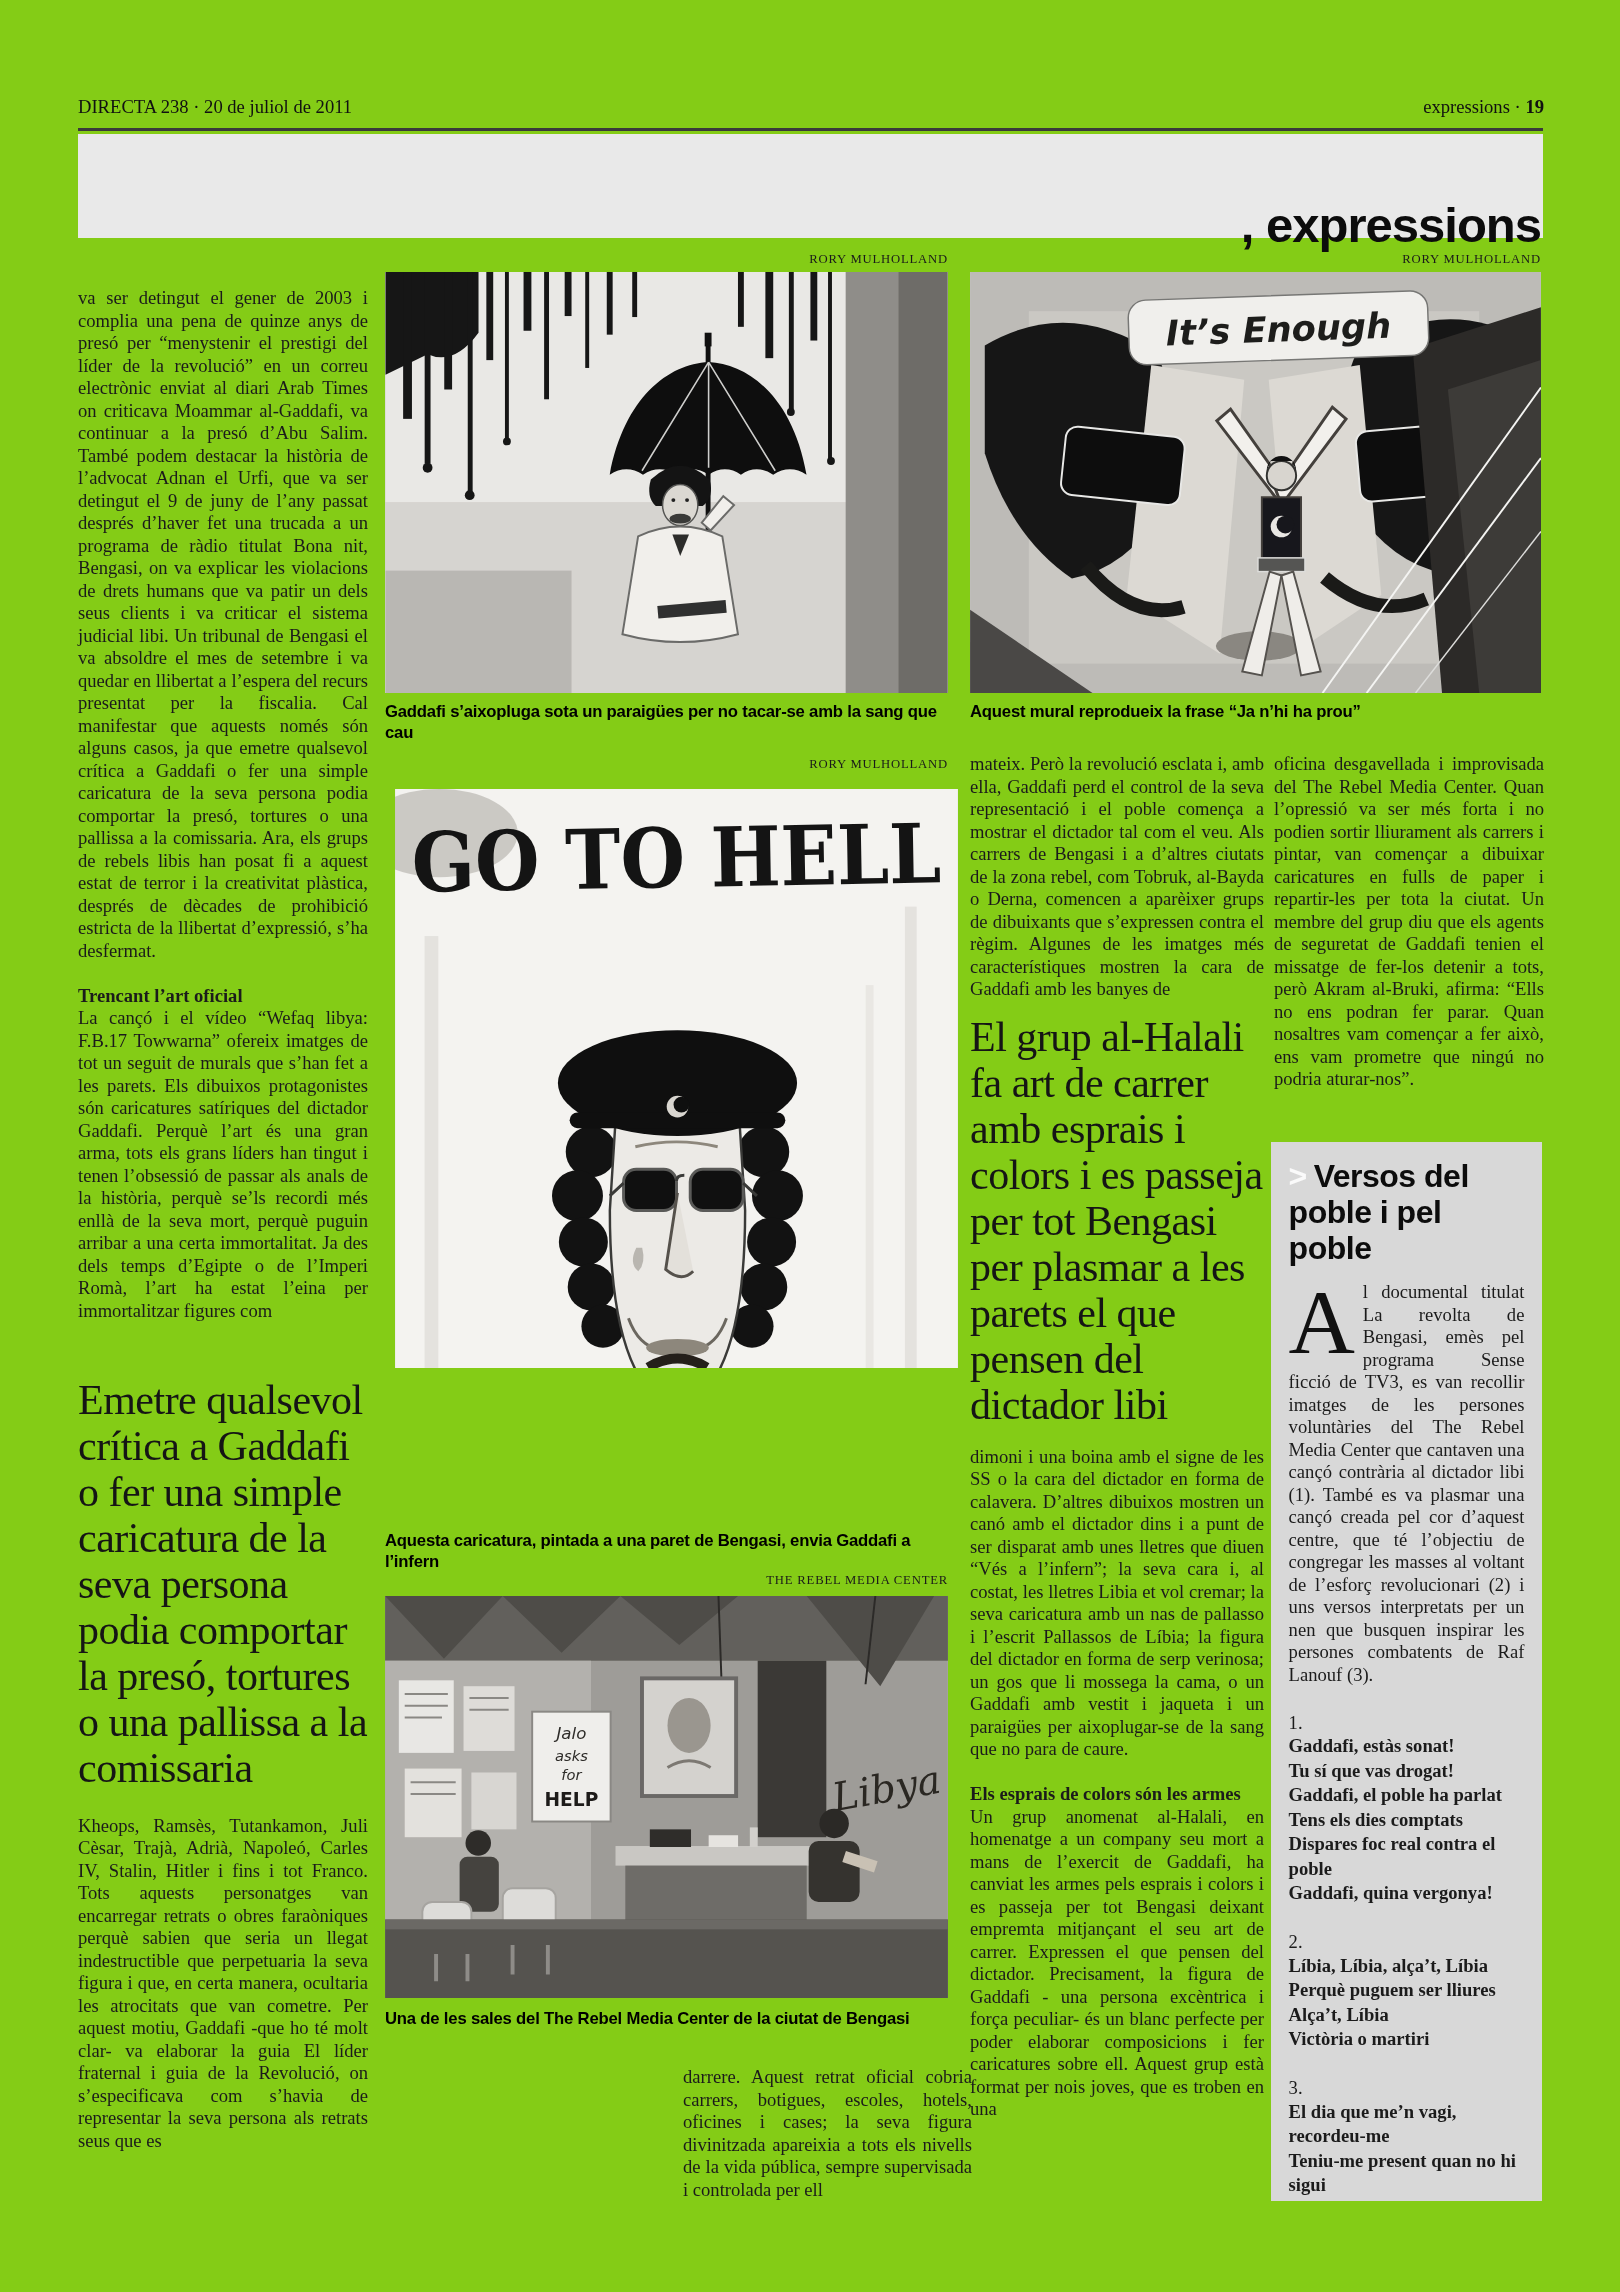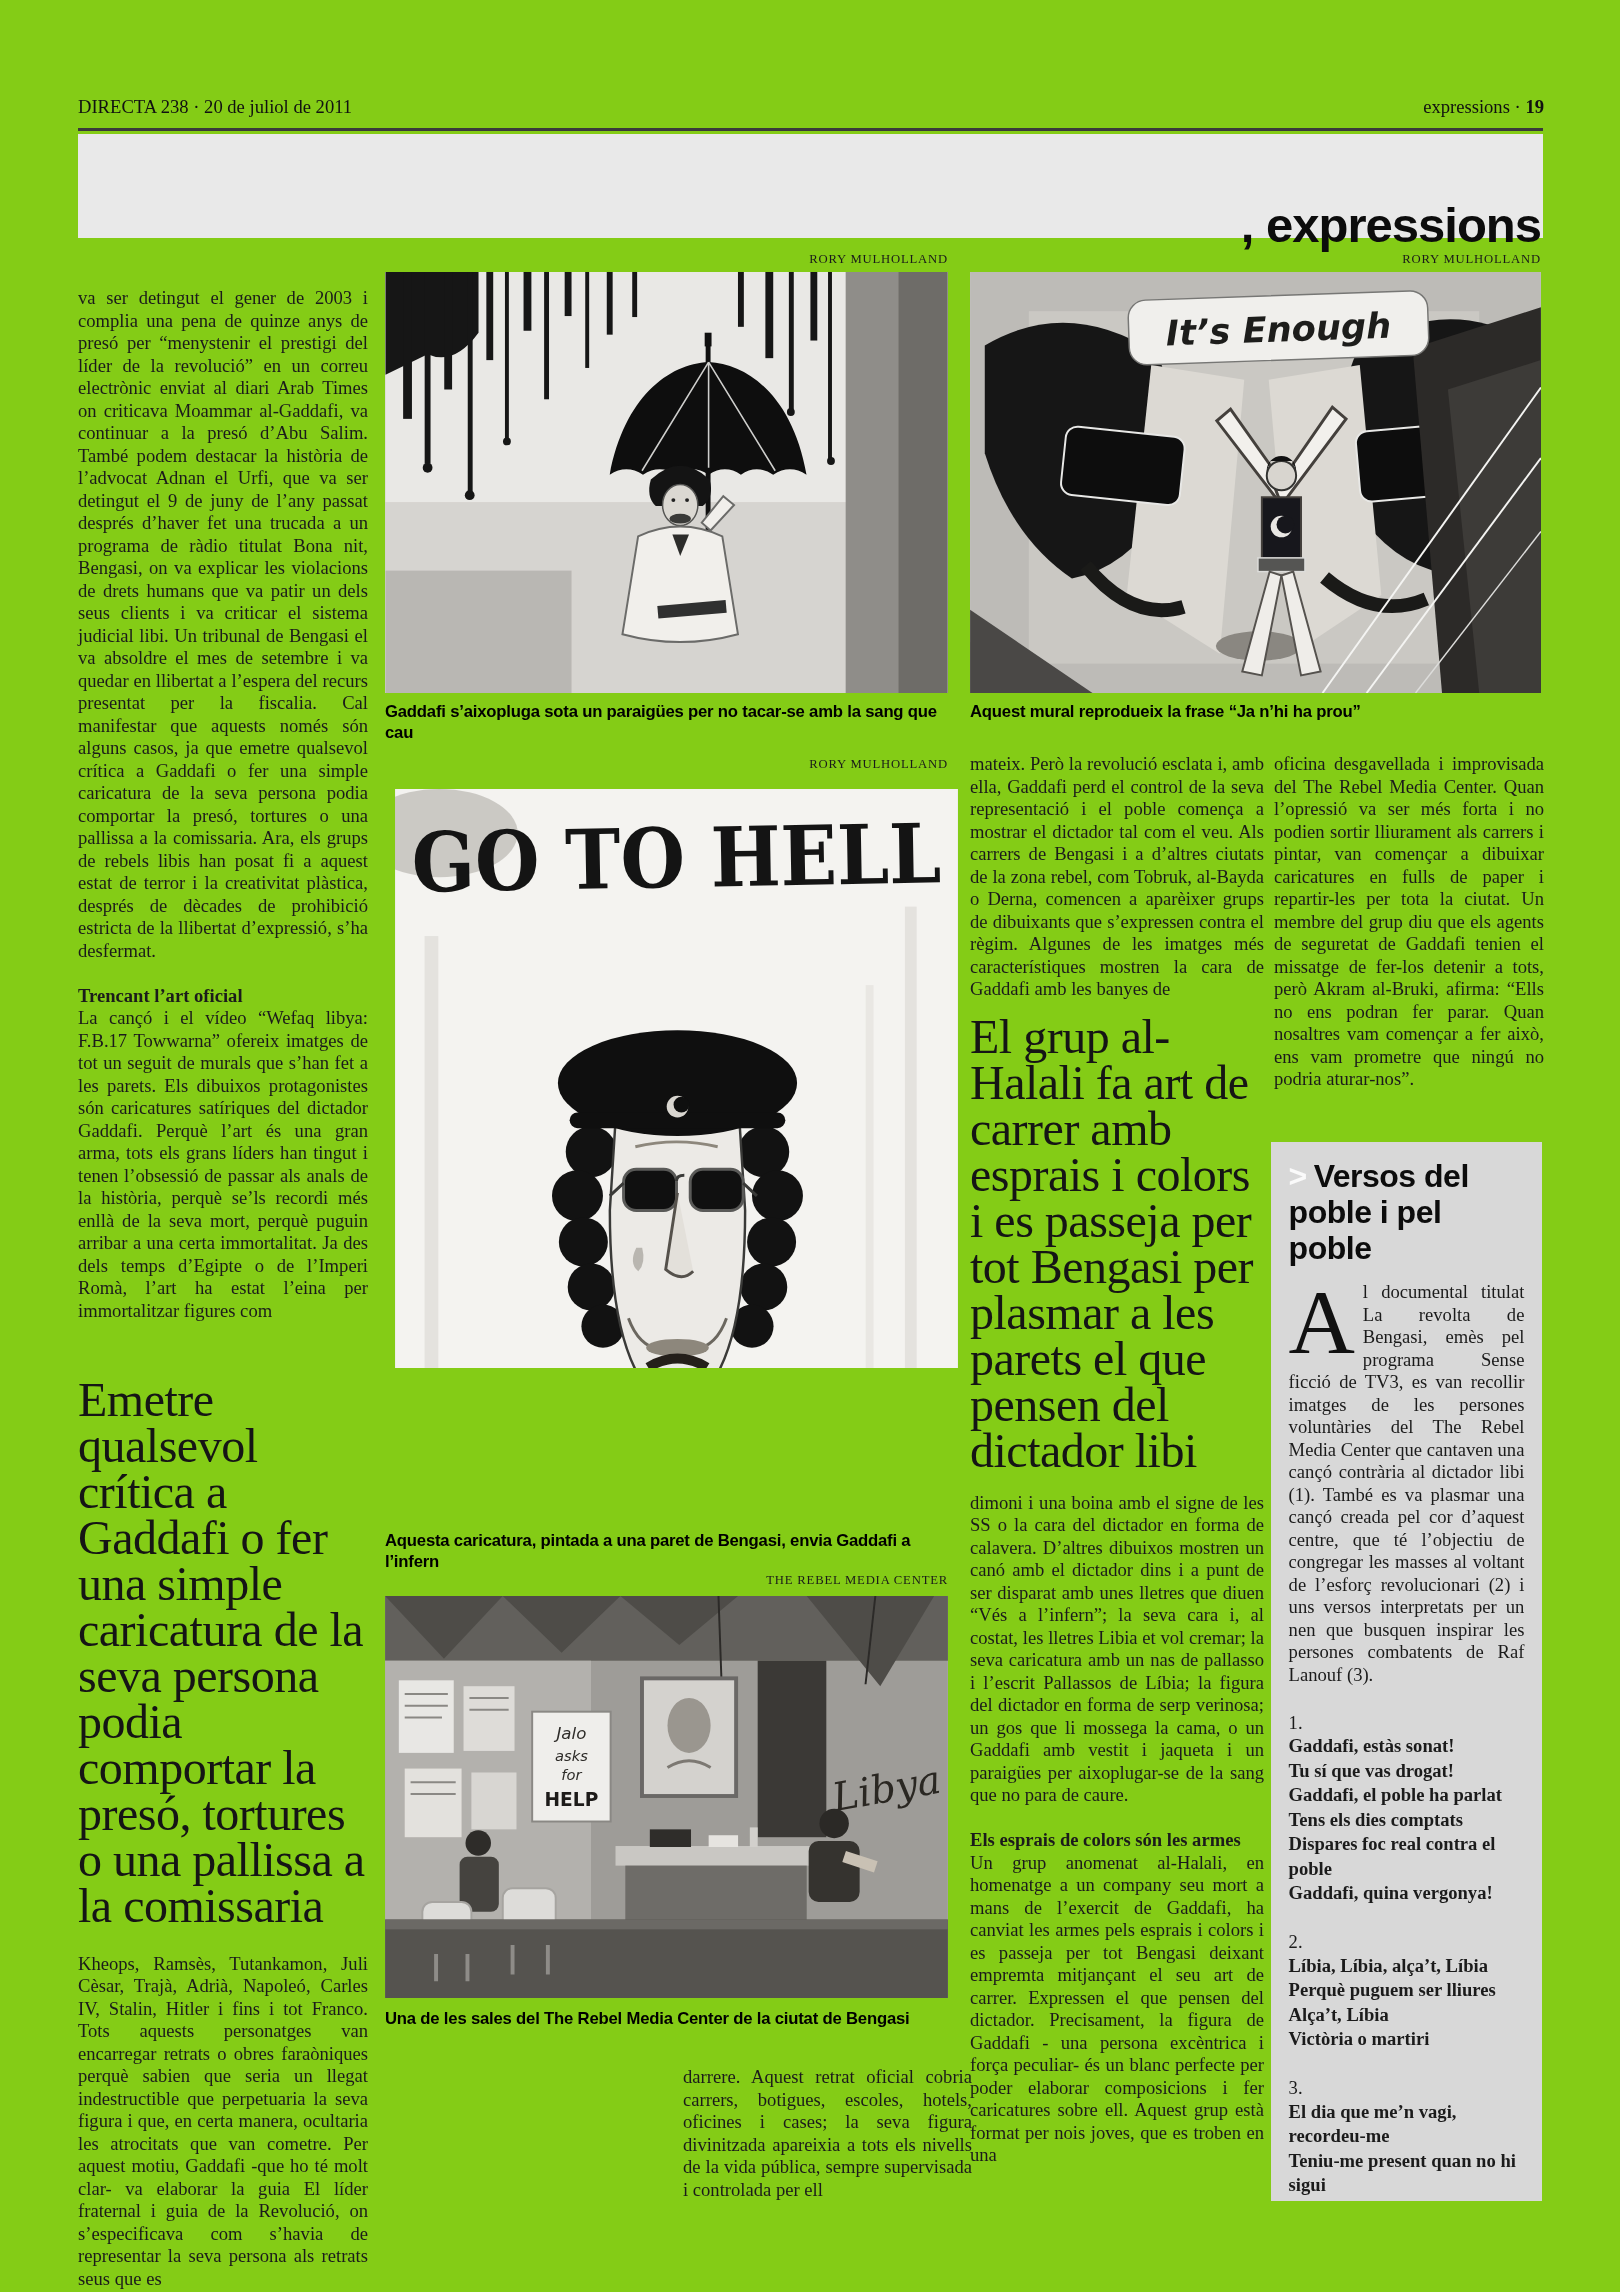--- a/index.html
+++ b/index.html
@@ -11,21 +11,21 @@
   .hdr-right{text-align:right;}
   .rule{position:absolute;left:78px;top:128px;width:1465px;height:2.9px;background:#3a3a3a;}
   .band{position:absolute;left:78px;top:134px;width:1465px;height:104px;background:#e9e9e9;}
   .section-title{position:absolute;right:2px;bottom:-11.8px;font:bold 49px/1 "Liberation Sans",sans-serif;
         letter-spacing:-1px;color:#0c0c0c;white-space:nowrap;}
   
   .body-col{position:absolute;font:18.6px/22.5px "Liberation Serif",serif;text-align:justify;color:#1b1b1b;
         hyphens:auto;-webkit-hyphens:auto;}
   .body-col p{margin:0;}
   .subhead{font-weight:bold;margin-top:22.5px !important;}
-  .pullquote{font-size:48px;line-height:46px;text-align:left;letter-spacing:-0.5px;color:#151515;
+  .pullquote{font-size:42px;line-height:46px;text-align:left;letter-spacing:-0.5px;color:#151515;
         margin:55px 0 23.5px 0 !important;}
   .pq2{margin:13.7px 0 17.6px 0 !important;}
   
   .caption{position:absolute;font:bold 16.7px/20.6px "Liberation Sans",sans-serif;color:#000;letter-spacing:-0.2px;}
   .credit{position:absolute;font:12.7px/14.7px "Liberation Serif",serif;letter-spacing:0.8px;color:#1a1a1a;text-align:right;}
   .photo{position:absolute;overflow:hidden;background:#cfcfcf;}
   .photo svg{display:block;}
   
   .sidebar-box{position:absolute;left:1271px;top:1142px;width:271px;height:1059px;background:#d8d8d8;
         box-sizing:border-box;padding:15.7px 17.6px 9.8px 17.6px;overflow:hidden;}

